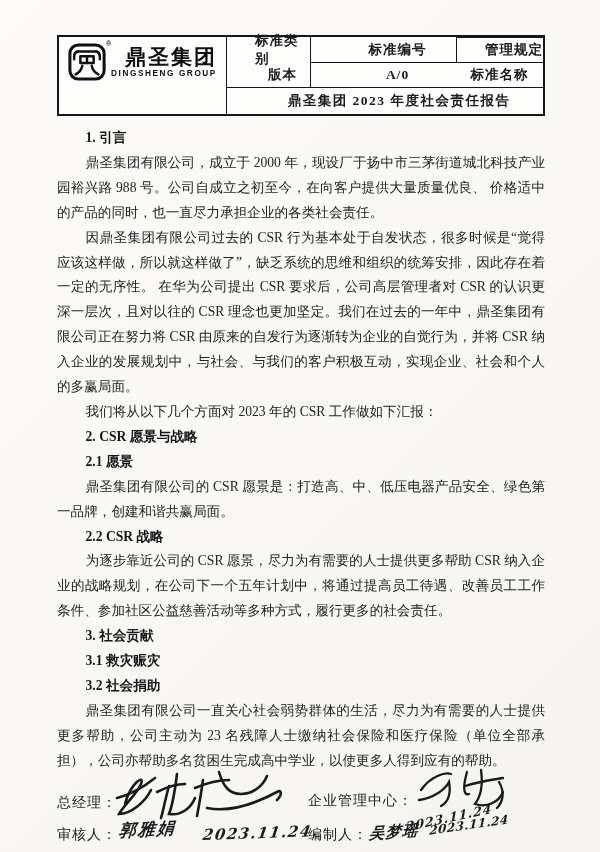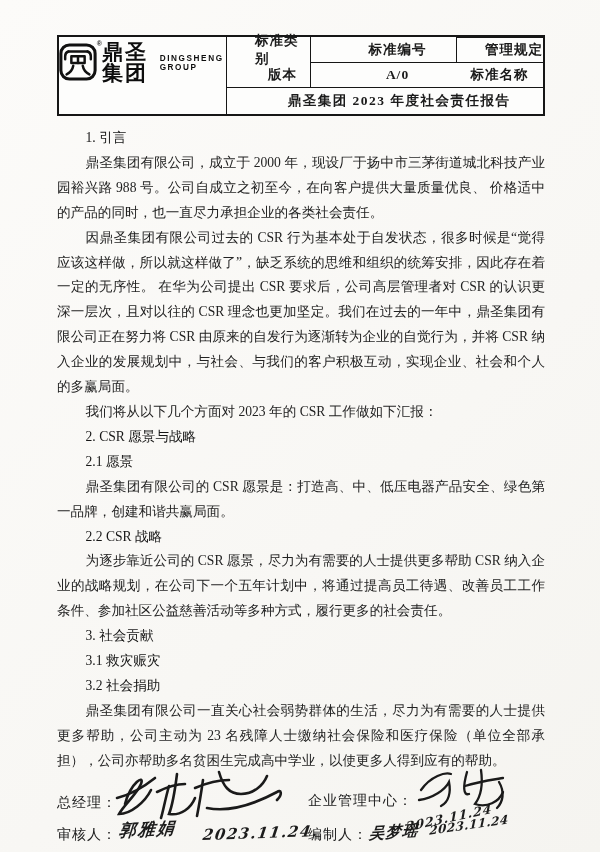--- a/index.html
+++ b/index.html
@@ -45,21 +45,21 @@
     grid-row: 1 / 3; grid-column: 1;
     display: flex; align-items: center; justify-content: center;
     gap: 5px;
   }
   .logo-mark { position: relative; width: 38px; height: 38px; flex: 0 0 auto; }
   .logo-reg {
     position: absolute; top: -3px; right: -6px;
     font-size: 7px; font-weight: 700;
     font-family: "Liberation Sans", sans-serif;
   }
-  .logo-text { display: flex; flex-direction: row; align-items: center; line-height: 1; }
+  .logo-text { display: flex; flex-direction: column; align-items: flex-end; line-height: 1; }
   .logo-cn {
     font-family: "Liberation Sans", sans-serif;
     font-weight: 900; font-size: 21px; letter-spacing: 2px; color: #0d0d0d;
   }
   .logo-en {
     font-family: "Liberation Sans", sans-serif;
     font-weight: 700; font-size: 8.2px; letter-spacing: 1.6px; color: #0d0d0d;
     margin-top: 3px;
   }
   .cell-title { grid-column: 2 / 5; letter-spacing: 1.5px; }
@@ -67,21 +67,21 @@
 
   
   .doc-body {
     margin-top: 10px;
     font-size: 13.6px;
     line-height: 24.9px;
     text-align: justify;
     color: #222;
   }
   .doc-body p { margin: 0; text-indent: 2.1em; }
-  .doc-body p.h { font-weight: 400; color: #161616; }
+  .doc-body p.h { font-weight: 700; color: #161616; }
 
   
   .sig-area { position: relative; margin-top: 4px; height: 74px; font-size: 14px; }
   .sig-label { position: absolute; letter-spacing: 1px; color: #202020; }
   .lbl-gm { left: 0; top: 16px; }
   .lbl-reviewer { left: 0; top: 48px; }
   .lbl-center { left: 251px; top: 14px; }
   .lbl-compiler { left: 251px; top: 48px; }
   .sig-svg { position: absolute; }
   .svg-gm { left: 52px; top: -16px; }

